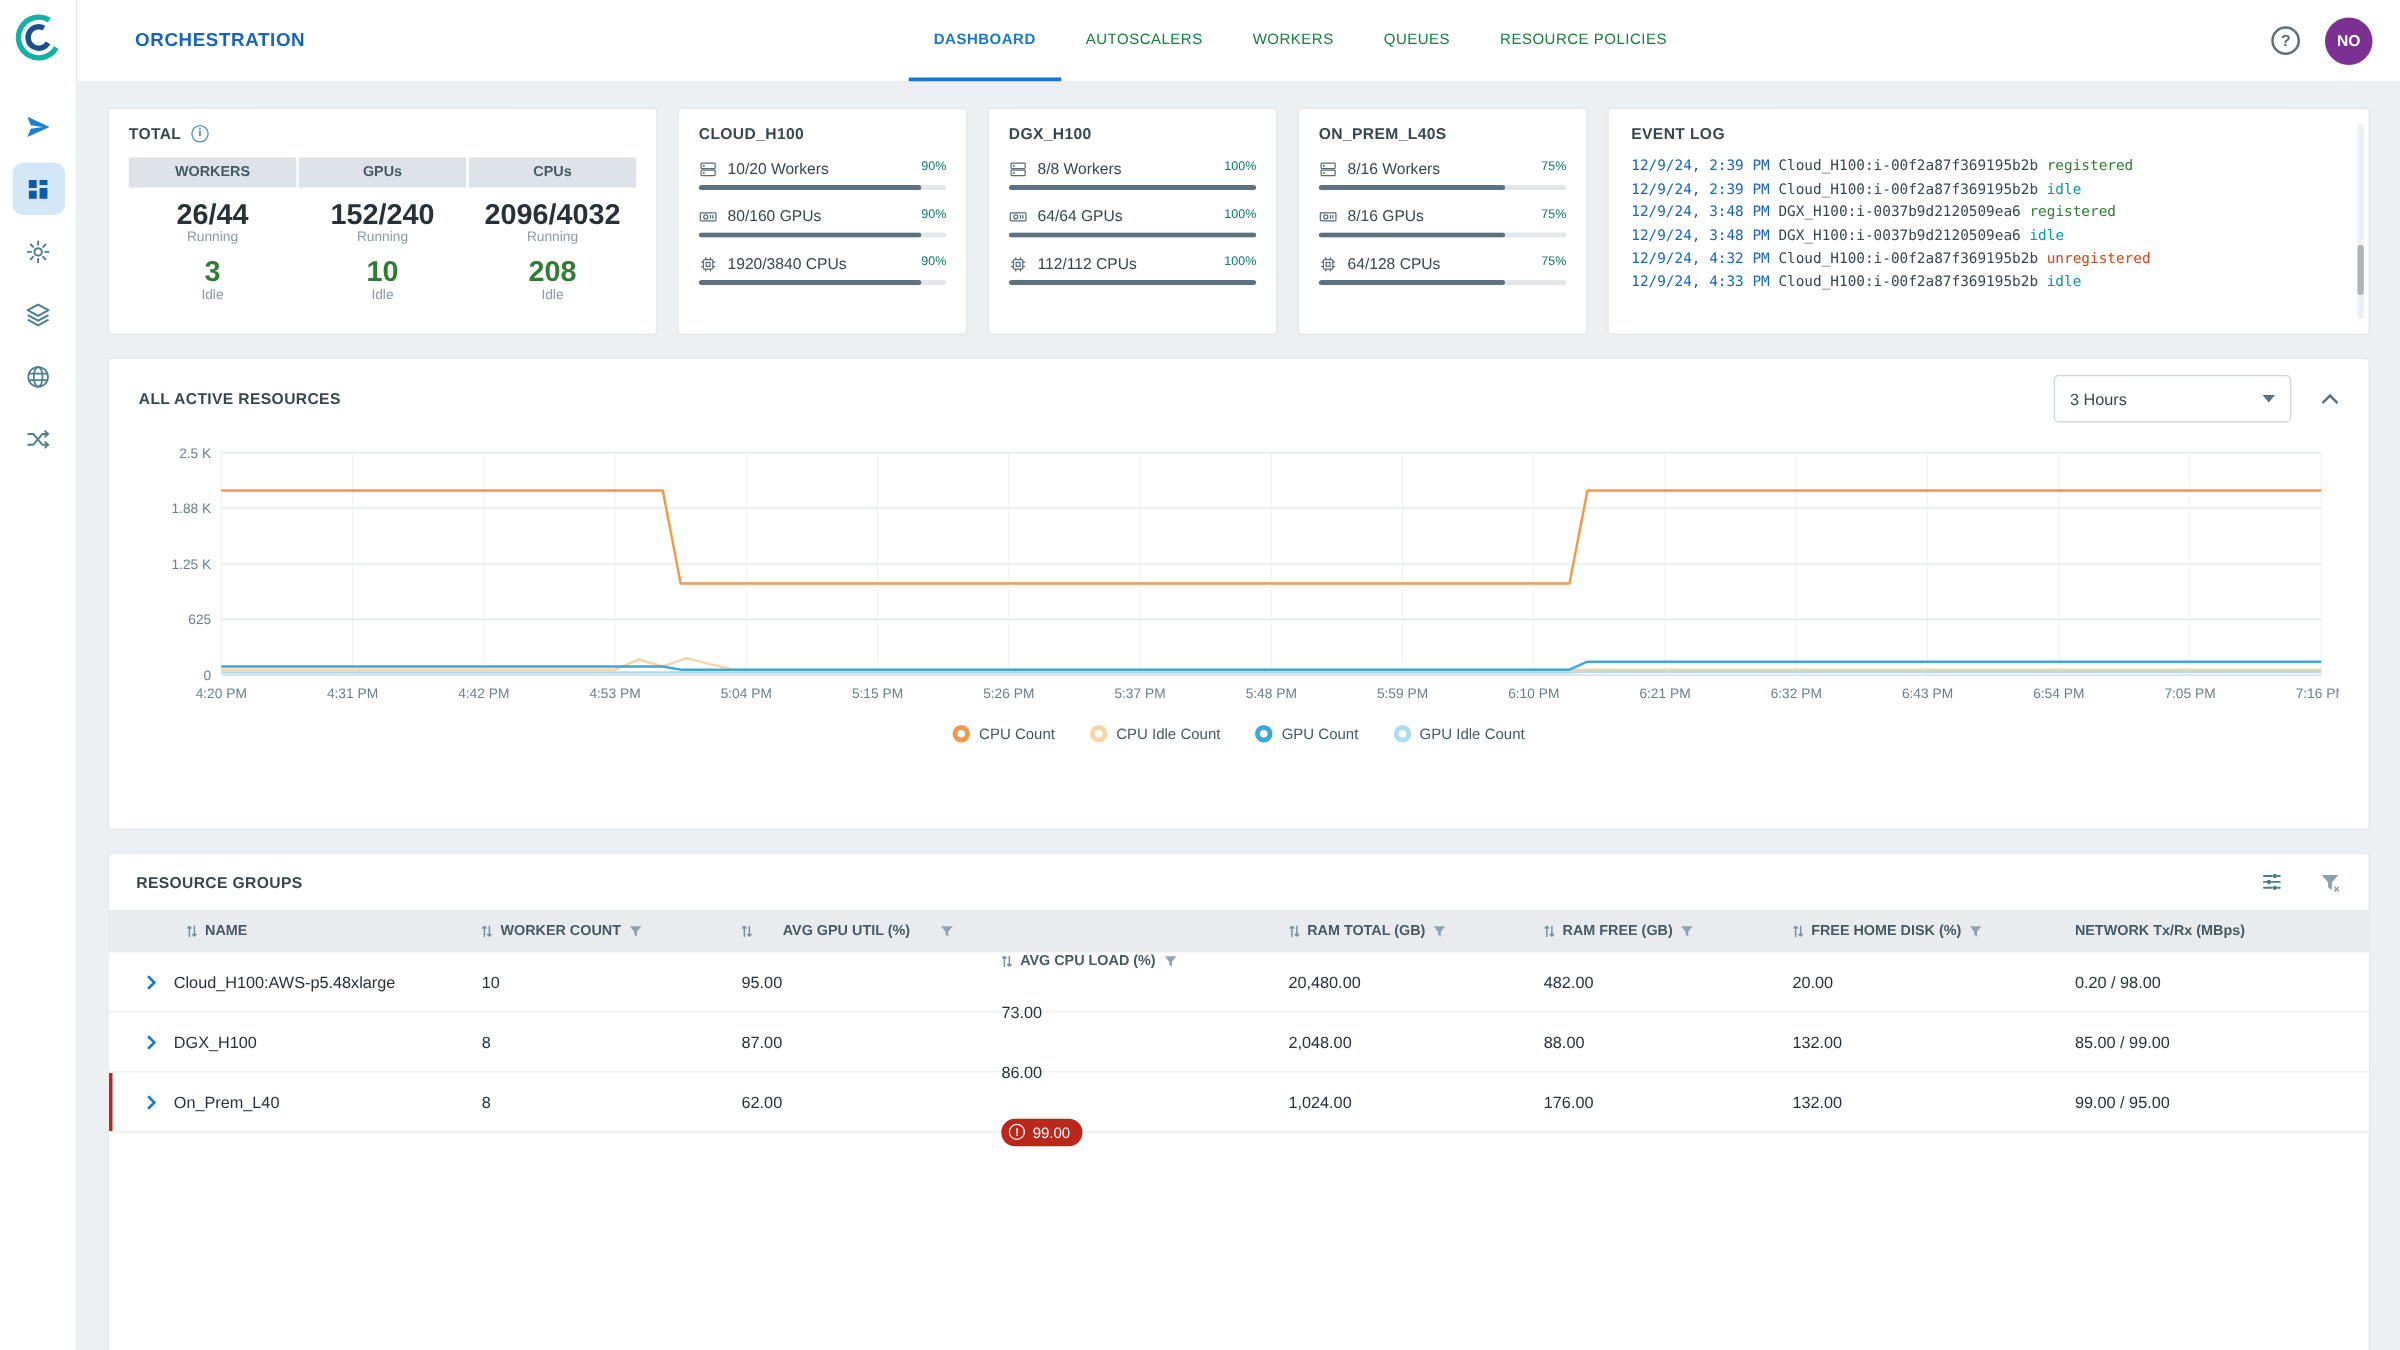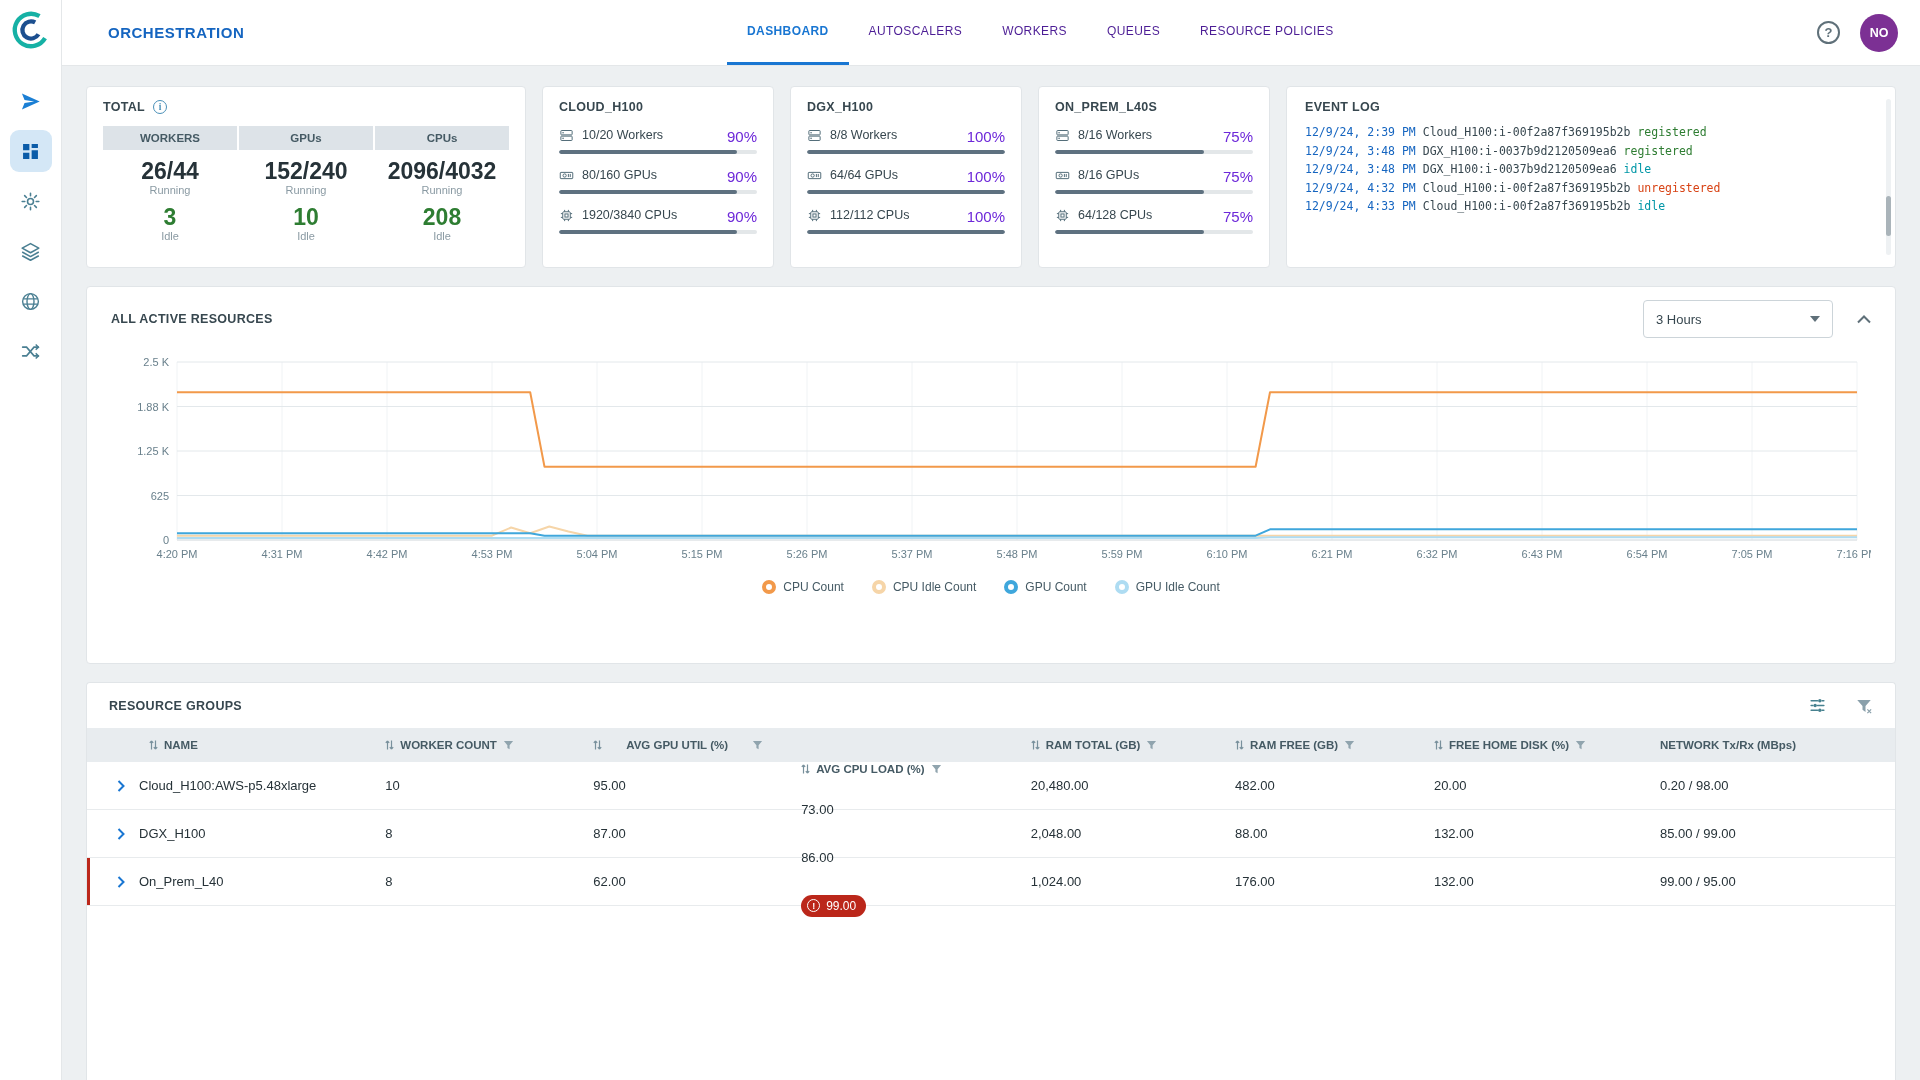--- a/index.html
+++ b/index.html
@@ -30,21 +30,21 @@
   .main { flex:1; display:flex; flex-direction:column; min-width:0; }
   .topbar {
     position:relative; height:66px; flex:0 0 66px; background:#fff;
     border-bottom:1px solid #e4e7e9;
     display:flex; align-items:center; padding:0 22px 0 46px;
   }
   .app-title { color:#1565c0; font-size:15px; font-weight:700; letter-spacing:.5px; }
   .tabs { position:absolute; left:665px; top:0; height:100%; display:flex; }
   .tab {
     display:flex; align-items:center; padding:0 20px; font-size:12px;
-    color:#4c1d95; letter-spacing:.4px; border-bottom:3px solid transparent; cursor:pointer;
+    color:#15803d; letter-spacing:.4px; border-bottom:3px solid transparent; cursor:pointer;
   }
   .tab.active { color:#1976d2; font-weight:700; border-bottom-color:#1976d2; }
   .topbar-right { margin-left:auto; display:flex; align-items:center; gap:20px; }
   .help {
     width:23px; height:23px; border-radius:50%; border:2px solid #5f7079; color:#5f7079;
     font-size:13px; font-weight:700; display:flex; align-items:center; justify-content:center; cursor:pointer;
   }
   .avatar {
     width:38px; height:38px; border-radius:50%; color:#fff; font-size:12.5px; font-weight:700;
     display:flex; align-items:center; justify-content:center; cursor:pointer; background:#7c3094;
@@ -72,21 +72,21 @@
   .t-val { text-align:center; font-size:23px; font-weight:700; color:#263238; margin-top:9px; line-height:1.05; }
   .t-idle { color:#2e7d32; }
   .t-sub { text-align:center; font-size:11px; color:#8a9aa3; margin-top:1px; }
 
   
   .cluster-card { width:232px; padding:13px 16px; }
   .cl-row { display:flex; align-items:flex-start; margin-top:14px; font-size:12.5px; color:#37474f; }
   .cl-icon { color:#546e7a; display:flex; margin-right:8px; }
   .cl-icon svg { width:15px; height:15px; }
   .cl-text { flex:1; white-space:nowrap; }
-  .cl-pct { font-size:15px; color:#6d28d9; }
+  .cl-pct { font-size:10px; color:#0f766e; }
   .bar { height:4px; background:#e3e7e9; border-radius:2px; margin-top:5px; overflow:hidden; }
   .bar-fill { height:100%; border-radius:2px; }
 
   
   .log-card { flex:1; padding:13px 18px; position:relative; overflow:hidden; }
   .log-entries { margin-top:9px; font-family:"DejaVu Sans Mono", monospace; font-size:11.5px; line-height:18.5px; white-space:nowrap; }
   .log-time { color:#1565c0; }
   .log-src { color:#37474f; }
   .scroll-track { position:absolute; right:4px; top:12px; bottom:12px; width:5px; background:#eef1f3; border-radius:3px; }
   .scroll-thumb { position:absolute; left:0; top:62%; width:5px; height:26%; background:#aab4ba; border-radius:3px; cursor:grab; }
@@ -379,20 +379,21 @@
     </div>
               <div class="bar">
                 <div class="bar-fill" style="width:75%;background:#5e7180"></div>
               </div>
             </section></div>
 
         <section class="card log-card">
           <h3 class="card-title">EVENT LOG</h3>
           <div class="log-entries">
               <div class="log-line"><span class="log-time">12/9/24, 2:39 PM</span> <span class="log-src">Cloud_H100:i-00f2a87f369195b2b</span> <span style="color:#2e7d32">registered</span></div>
+              <div class="log-line"><span class="log-time">12/9/24, 2:39 PM</span> <span class="log-src">Cloud_H100:i-00f2a87f369195b2b</span> <span style="color:#0097a7">idle</span></div>
               <div class="log-line"><span class="log-time">12/9/24, 3:48 PM</span> <span class="log-src">DGX_H100:i-0037b9d2120509ea6</span> <span style="color:#2e7d32">registered</span></div>
               <div class="log-line"><span class="log-time">12/9/24, 3:48 PM</span> <span class="log-src">DGX_H100:i-0037b9d2120509ea6</span> <span style="color:#0097a7">idle</span></div>
               <div class="log-line"><span class="log-time">12/9/24, 4:32 PM</span> <span class="log-src">Cloud_H100:i-00f2a87f369195b2b</span> <span style="color:#d84315">unregistered</span></div>
               <div class="log-line"><span class="log-time">12/9/24, 4:33 PM</span> <span class="log-src">Cloud_H100:i-00f2a87f369195b2b</span> <span style="color:#0097a7">idle</span></div>
             </div>
           <div class="scroll-track">
             <div class="scroll-thumb"></div>
           </div>
         </section>
       </div>

